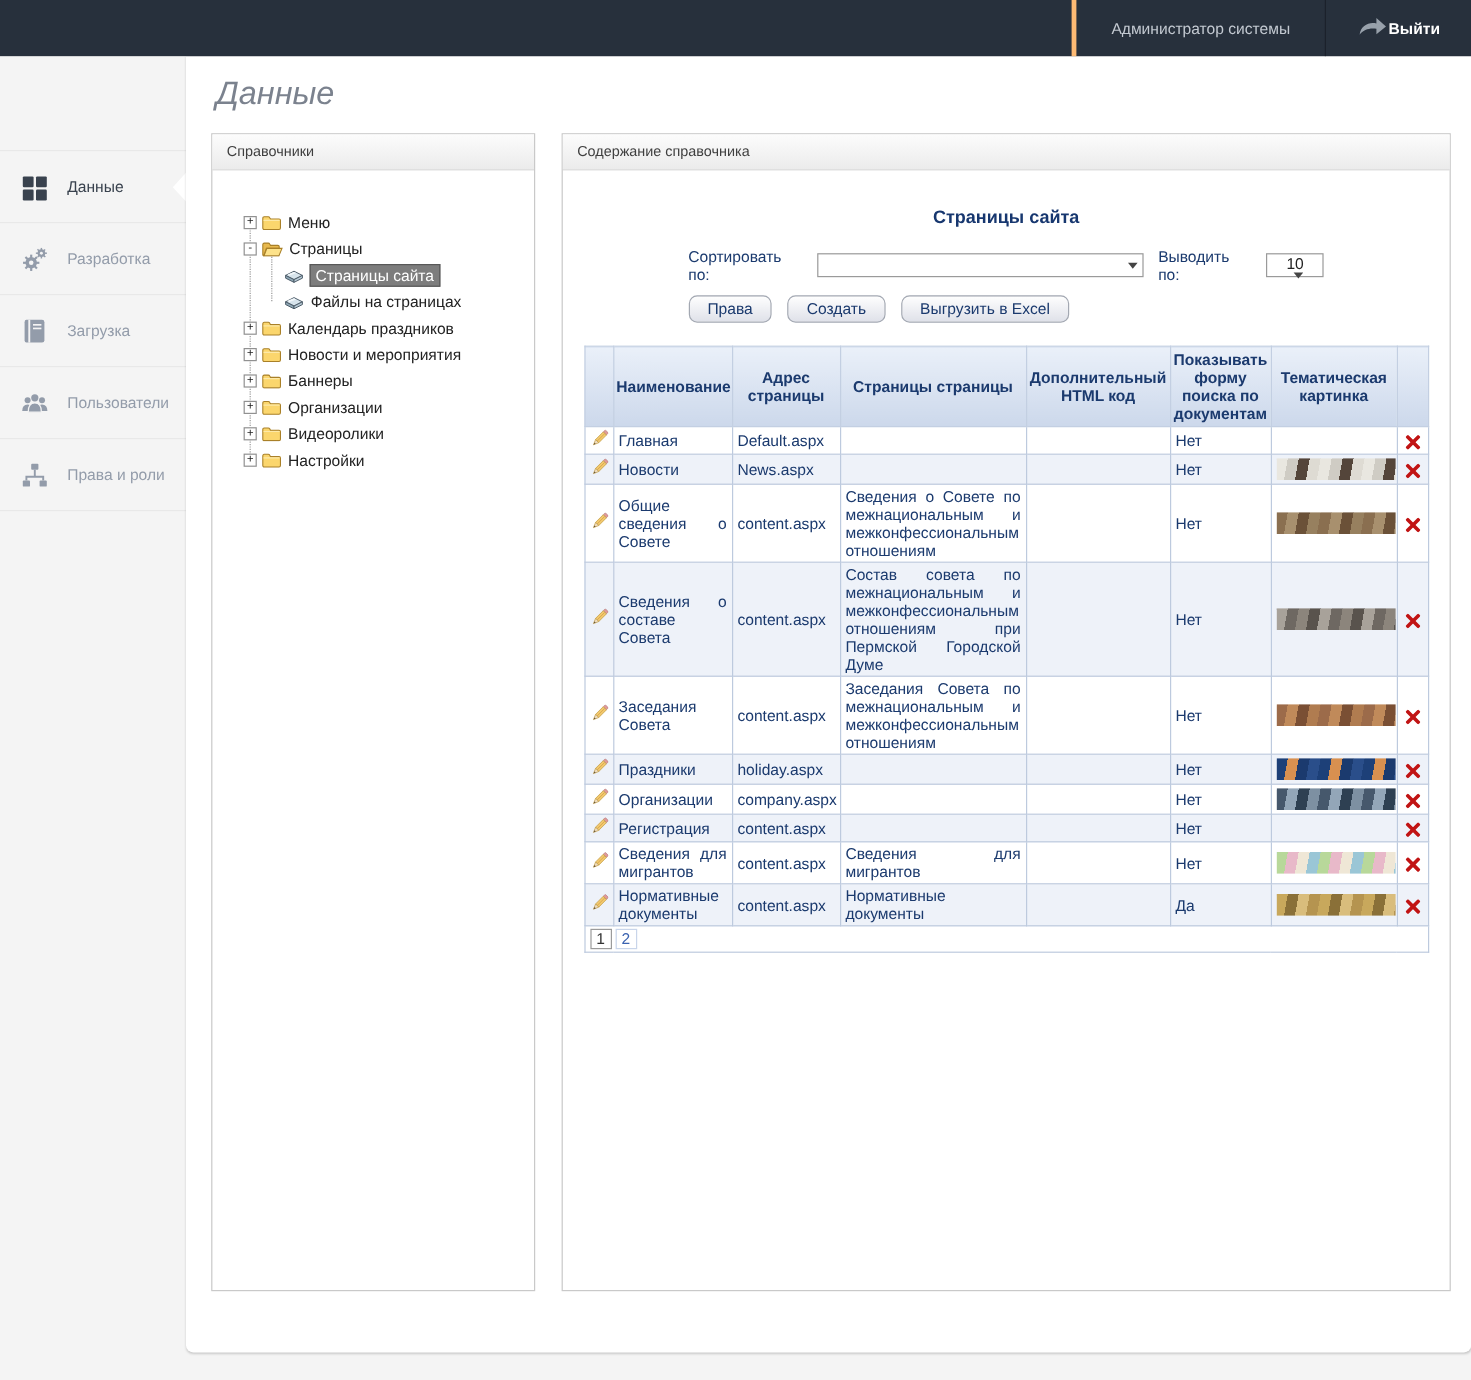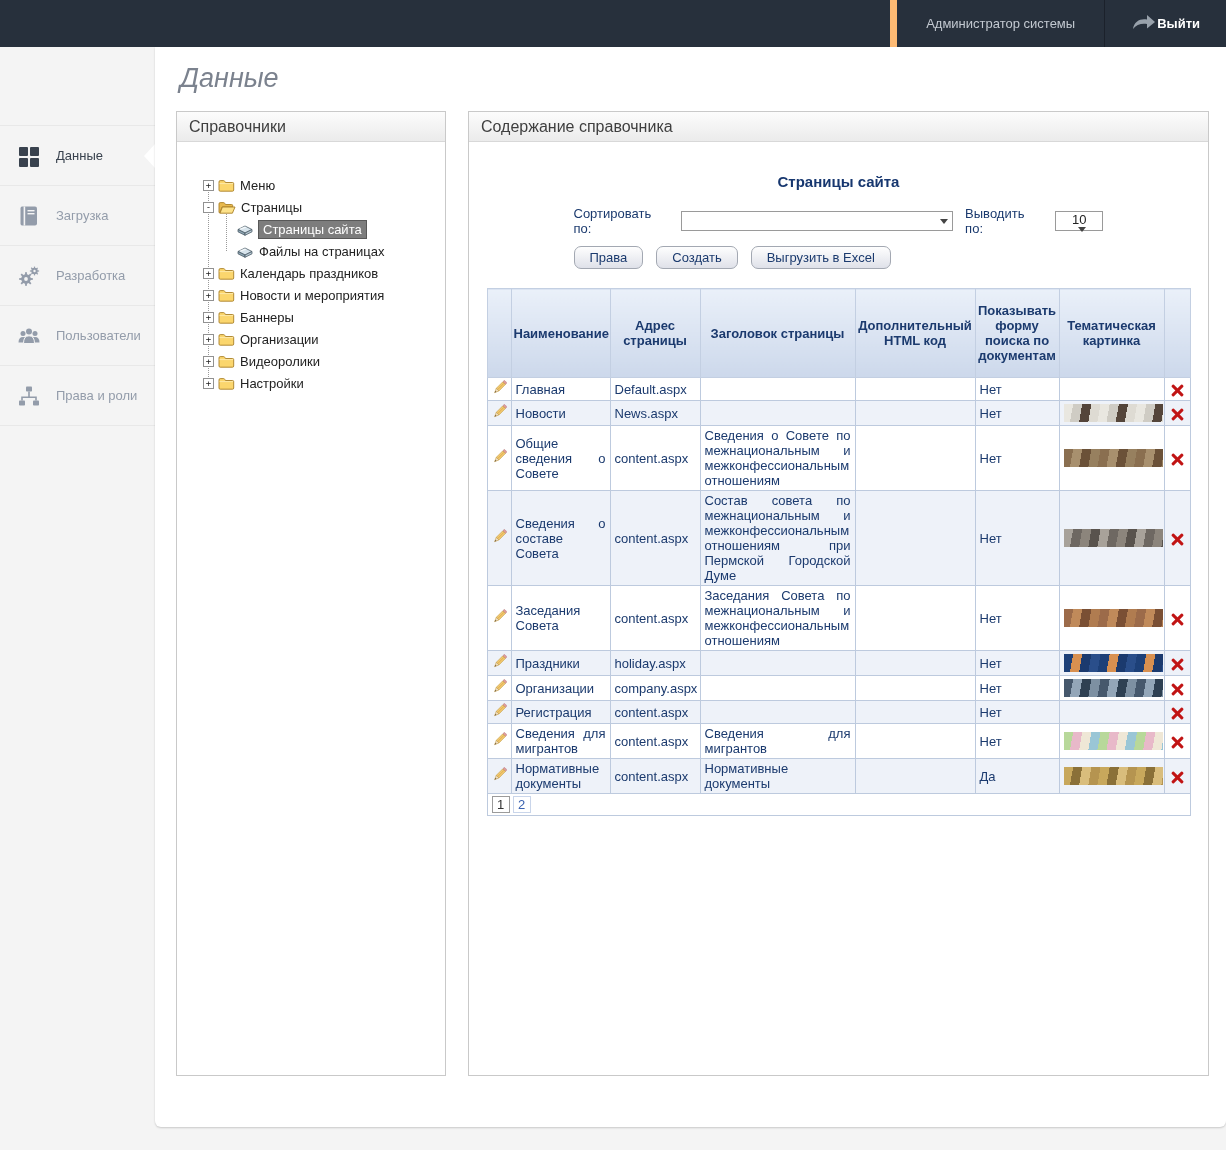--- a/index.html
+++ b/index.html
@@ -4,21 +4,21 @@
 <style>
   html,body{margin:0;padding:0;}
   body{
     width:1226px;height:1150px;position:relative;overflow:hidden;
     background:#f4f4f4;font-family:"Liberation Sans",sans-serif;font-size:13px;
   }
   
   .topbar{height:47px;background:#27303c;display:flex;align-items:stretch;}
   .topbar .spacer{flex:1;}
   .admin-box{display:flex;align-items:center;padding:0 29px;color:#c3c9d1;
-    border-left:7px solid #fdba74;border-right:1px solid #1b212b;font-size:13px;}
+    border-left:4px solid #fdba74;border-right:1px solid #1b212b;font-size:13px;}
   .logout-box{display:flex;align-items:center;gap:0;padding:0 26px;color:#fff;
     font-weight:bold;font-size:13px;cursor:pointer;}
   
   .sidebar{position:absolute;left:0;top:47px;bottom:0;width:155px;background:#f4f4f4;}
   .side-menu{margin-top:78px;}
   .side-item{position:relative;height:59px;display:flex;align-items:center;gap:15px;
     padding-left:17px;border-bottom:1px solid #e8e8e8;color:#939caa;cursor:pointer;}
   .side-item:first-child{border-top:1px solid #e8e8e8;}
   .side-item .side-icon{width:24px;height:24px;display:inline-flex;}
   .side-item .side-icon svg{width:24px;height:24px;}
@@ -28,21 +28,21 @@
     border-right:11px solid #ffffff;}
   
   .card{position:absolute;left:155px;top:47px;right:0;height:1080px;background:#fff;
     border-radius:0 0 6px 6px;box-shadow:0 1px 2px rgba(0,0,0,.18);}
   .page-title{font-size:27px;font-style:italic;font-weight:400;color:#7b828e;
     margin:16px 0 0 25px;}
   .panels{display:flex;align-items:flex-start;gap:22px;padding:17px 0 0 21px;}
   .panel{border:1px solid #c9c9c9;background:#fff;}
   .panel-header{height:29px;line-height:29px;padding-left:12px;
     background:linear-gradient(#fcfcfc,#ebebeb);border-bottom:1px solid #d8d8d8;
-    color:#3f3f3f;font-size:16px;}
+    color:#3f3f3f;font-size:12px;}
   .panel-tree{width:268px;height:963px;}
   .panel-grid{width:739px;height:963px;}
   
   .tree{position:relative;padding:32px 0 0 26px;font-size:13px;color:#222;}
   .tree-row{height:22px;display:flex;align-items:center;cursor:pointer;position:relative;}
   .tree-row.lvl1{margin-left:18px;}
   .expander{width:9px;height:9px;border:1px solid #919191;background:#fff;
     font-size:9px;line-height:8px;text-align:center;color:#222;margin-right:4px;
     flex:0 0 auto;z-index:1;font-family:"DejaVu Sans Mono",monospace;}
   .t-icon{display:inline-flex;flex:0 0 auto;z-index:1;}
@@ -65,21 +65,21 @@
   .ctl-row2{margin-top:7px;display:flex;align-items:center;gap:6px;}
   .checkbox{width:12px;height:12px;border:1px solid #9a9a9a;background:#fff;
     border-radius:2px;display:inline-block;cursor:pointer;}
   .ctl-row3{margin-top:10px;display:flex;gap:13px;}
   .btn{display:inline-block;padding:3px 15px;border:1px solid #a3a8b2;border-radius:7px;
     background:linear-gradient(#fefefe,#dfe1e9);color:#1b3a6e;font-size:13px;cursor:pointer;}
   
   table.grid{margin:19px auto 0;border-collapse:collapse;width:703px;table-layout:fixed;
     font-size:13px;color:#1b3a6e;background:#fff;}
   table.grid th{background:linear-gradient(#eaf0f9,#ccd8eb);border:1px solid #c3cfe2;
-    font-weight:bold;padding:14px 2px;vertical-align:middle;text-align:center;line-height:15px;}
+    font-weight:bold;padding:3px 2px;vertical-align:middle;text-align:center;line-height:15px;}
   table.grid td{border:1px solid #bdcade;padding:2px 4px;vertical-align:middle;line-height:15px;}
   tr.alt td{background:#eef2f9;}
   td.c-name,td.c-title{text-align:justify;-moz-text-align-last:left;text-align-last:left;}
   td.c-edit,td.c-del,td.c-img{text-align:center;padding:2px 1px;}
   .thumb{width:99px;height:18px;margin:1px auto;}
   .xmark{display:inline-block;width:13px;height:13px;position:relative;vertical-align:middle;cursor:pointer;}
   .xmark::before,.xmark::after{content:'';position:absolute;left:-1px;top:5px;width:15px;
     height:3px;background:#c11414;border-radius:1px;}
   .xmark::before{transform:rotate(45deg);}
   .xmark::after{transform:rotate(-45deg);}
@@ -112,31 +112,20 @@
       <div class="side-item active">
         <span class="side-icon">
           <svg viewBox="0 0 24 24" fill="currentColor">
             <rect x="2" y="3" width="9" height="9" rx="1"></rect>
             <rect x="13" y="3" width="9" height="9" rx="1"></rect>
             <rect x="2" y="14" width="9" height="9" rx="1"></rect>
             <rect x="13" y="14" width="9" height="9" rx="1"></rect>
           </svg>
         </span>
         <span class="side-label">Данные</span>
-      </div>
-      <div class="side-item">
-        <span class="side-icon">
-          <svg viewBox="0 0 24 24" fill="currentColor">
-            <path d="M5 2.5 L18 2.5 Q20 2.5 20 4.5 L20 19.5 Q20 21.5 18 21.5 L5 21.5 Q3.5 21.5 3.5 19.5 L3.5 4.5 Q3.5 2.5 5 2.5 Z"></path>
-            <rect x="6.6" y="2.5" width="1.6" height="19" fill="#f4f4f4"></rect>
-            <rect x="10.5" y="6" width="7" height="1.4" fill="#f4f4f4"></rect>
-            <rect x="10.5" y="9" width="7" height="1.4" fill="#f4f4f4"></rect>
-          </svg>
-        </span>
-        <span class="side-label">Загрузка</span>
       </div>
       <div class="side-item">
         <span class="side-icon">
           <svg viewBox="0 0 24 24" fill="currentColor">
             <g>
               <circle cx="9" cy="15" r="4.8"></circle>
               <rect x="8.1" y="8.2" width="1.8" height="3"></rect>
               <rect x="8.1" y="18.8" width="1.8" height="3"></rect>
               <rect x="2.2" y="14.1" width="3" height="1.8"></rect>
               <rect x="12.8" y="14.1" width="3" height="1.8"></rect>
@@ -160,20 +149,31 @@
               </g>
               <circle cx="17.5" cy="7" r="1.2" fill="#f4f4f4"></circle>
             </g>
           </svg>
         </span>
         <span class="side-label">Разработка</span>
       </div>
       <div class="side-item">
         <span class="side-icon">
           <svg viewBox="0 0 24 24" fill="currentColor">
+            <path d="M5 2.5 L18 2.5 Q20 2.5 20 4.5 L20 19.5 Q20 21.5 18 21.5 L5 21.5 Q3.5 21.5 3.5 19.5 L3.5 4.5 Q3.5 2.5 5 2.5 Z"></path>
+            <rect x="6.6" y="2.5" width="1.6" height="19" fill="#f4f4f4"></rect>
+            <rect x="10.5" y="6" width="7" height="1.4" fill="#f4f4f4"></rect>
+            <rect x="10.5" y="9" width="7" height="1.4" fill="#f4f4f4"></rect>
+          </svg>
+        </span>
+        <span class="side-label">Загрузка</span>
+      </div>
+      <div class="side-item">
+        <span class="side-icon">
+          <svg viewBox="0 0 24 24" fill="currentColor">
             <circle cx="6" cy="9.5" r="2.5"></circle>
             <circle cx="18" cy="9.5" r="2.5"></circle>
             <path d="M1.5 18.5 Q1.5 13 6 13 Q10.5 13 10.5 18.5 Z"></path>
             <path d="M13.5 18.5 Q13.5 13 18 13 Q22.5 13 22.5 18.5 Z"></path>
             <circle cx="12" cy="7.5" r="3"></circle>
             <path d="M6.5 19.5 Q6.5 11.8 12 11.8 Q17.5 11.8 17.5 19.5 Z" stroke="#f4f4f4" stroke-width="1"></path>
           </svg>
         </span>
         <span class="side-label">Пользователи</span>
       </div>
@@ -340,21 +340,21 @@
           <col style="width:120px">
             <col style="width:84px">
             <col style="width:105px">
             <col style="width:26px">
         </colgroup>
         <thead>
             <tr>
               <th></th>
               <th>Наименование</th>
               <th>Адрес страницы</th>
-              <th>Заголовок страницы</th>
+              <th>Страницы страницы</th>
               <th>Дополнительный HTML код</th>
               <th>Показывать форму поиска по документам</th>
               <th>Тематическая картинка</th>
               <th></th>
             </tr>
           </thead>
         <tbody>
             <tr class="">
               <td class="c-edit"><span class="pencil">
                   <svg width="15" height="15" viewBox="0 0 16 16">

